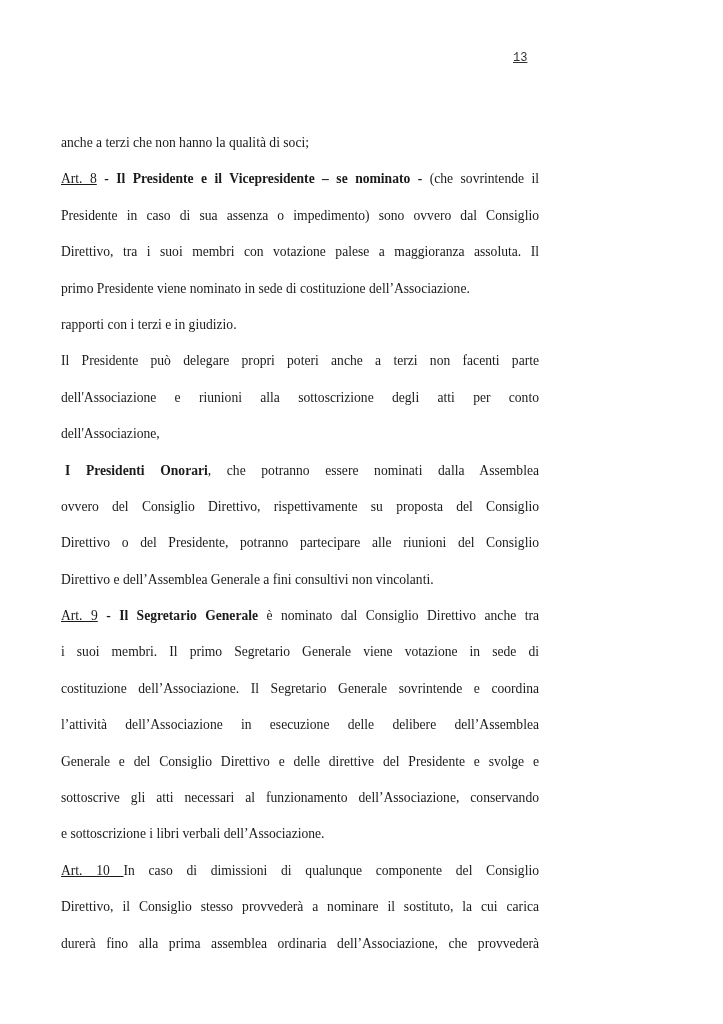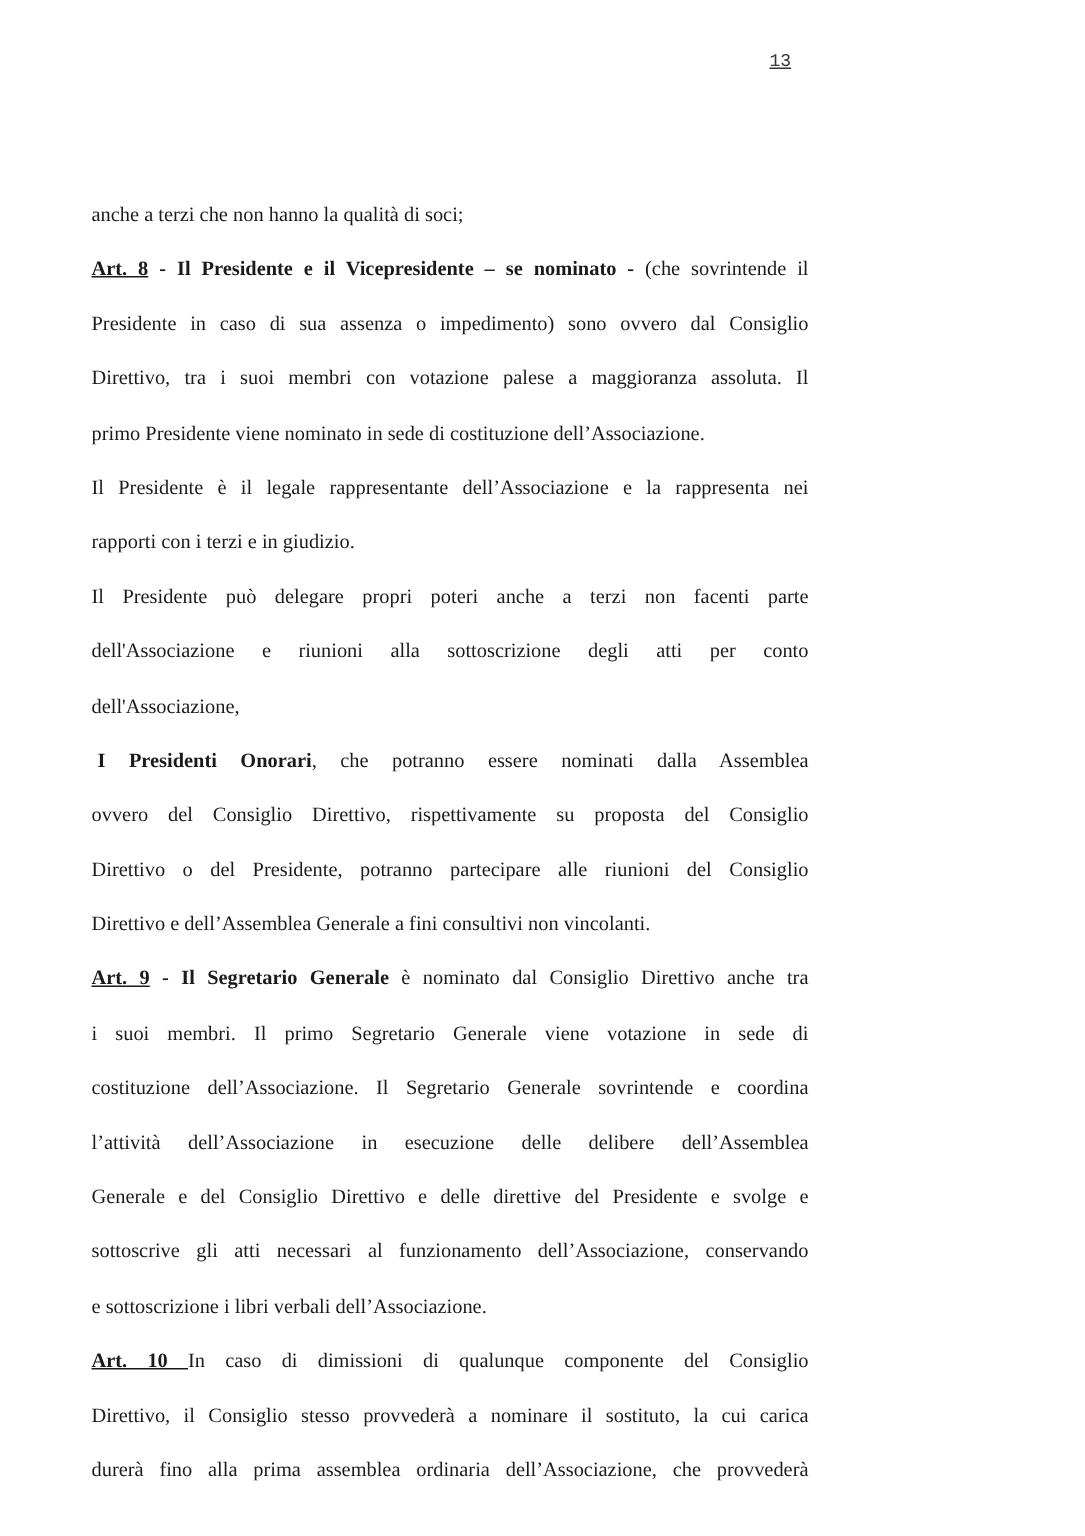--- a/index.html
+++ b/index.html
@@ -4,50 +4,49 @@
 <style>
   html, body { margin: 0; padding: 0; }
   body {
     width: 723px; height: 1024px; overflow: hidden;
     background: #ffffff;
     font-family: "Liberation Serif", "DejaVu Serif", serif;
     color: #1a1a1a;
     position: relative;
   }
   .page-number {
-    position: absolute; top: 34px; left: 513px;
+    position: absolute; top: 51px; left: 513px;
     font-family: "Liberation Mono", "DejaVu Sans Mono", monospace;
     font-size: 12px; color: #333; text-decoration: underline;
   }
   .body-text {
     position: absolute; left: 61px; top: 125px; width: 478px;
   }
   .line {
     height: 36.4px; line-height: 36.4px;
     font-size: 13.6px; white-space: nowrap;
   }
   .line.justify {
     text-align: justify; text-align-last: justify;
   }
   .line.indent { padding-left: 4px; }
   b { font-weight: bold; }
-  u.art { font-weight: bold; text-decoration: underline; }
+  u.art { font-weight: normal; text-decoration: underline; }
 </style>
 </head>
 <body>
 
 <div class="page-number">13</div>
 
 <div class="body-text" id="body-text">
     <div class="line"><span>anche a terzi che non hanno la qualità di soci;</span></div>
     <div class="line justify"><u class="art">Art. 8</u><b> - Il Presidente e il Vicepresidente – se nominato -</b><span> (che sovrintende il</span></div>
     <div class="line justify"><span>Presidente in caso di sua assenza o impedimento) sono ovvero dal Consiglio</span></div>
     <div class="line justify"><span>Direttivo, tra i suoi membri con votazione palese a maggioranza assoluta. Il</span></div>
     <div class="line"><span>primo Presidente viene nominato in sede di costituzione dell’Associazione.</span></div>
-    <div class="line justify"><span>Il Presidente è il legale rappresentante dell’Associazione e la rappresenta nei</span></div>
     <div class="line"><span>rapporti con i terzi e in giudizio.</span></div>
     <div class="line justify"><span>Il Presidente può delegare propri poteri anche a terzi non facenti parte</span></div>
     <div class="line justify"><span>dell'Associazione e riunioni alla sottoscrizione degli atti per conto</span></div>
     <div class="line"><span>dell'Associazione,</span></div>
     <div class="line justify indent"><b>I Presidenti Onorari</b><span>, che potranno essere nominati dalla Assemblea</span></div>
     <div class="line justify"><span>ovvero del Consiglio Direttivo, rispettivamente su proposta del Consiglio</span></div>
     <div class="line justify"><span>Direttivo o del Presidente, potranno partecipare alle riunioni del Consiglio</span></div>
     <div class="line"><span>Direttivo e dell’Assemblea Generale a fini consultivi non vincolanti.</span></div>
     <div class="line justify"><u class="art">Art. 9</u><b> - Il Segretario Generale</b><span> è nominato dal Consiglio Direttivo anche tra</span></div>
     <div class="line justify"><span>i suoi membri. Il primo Segretario Generale viene votazione in sede di</span></div>

